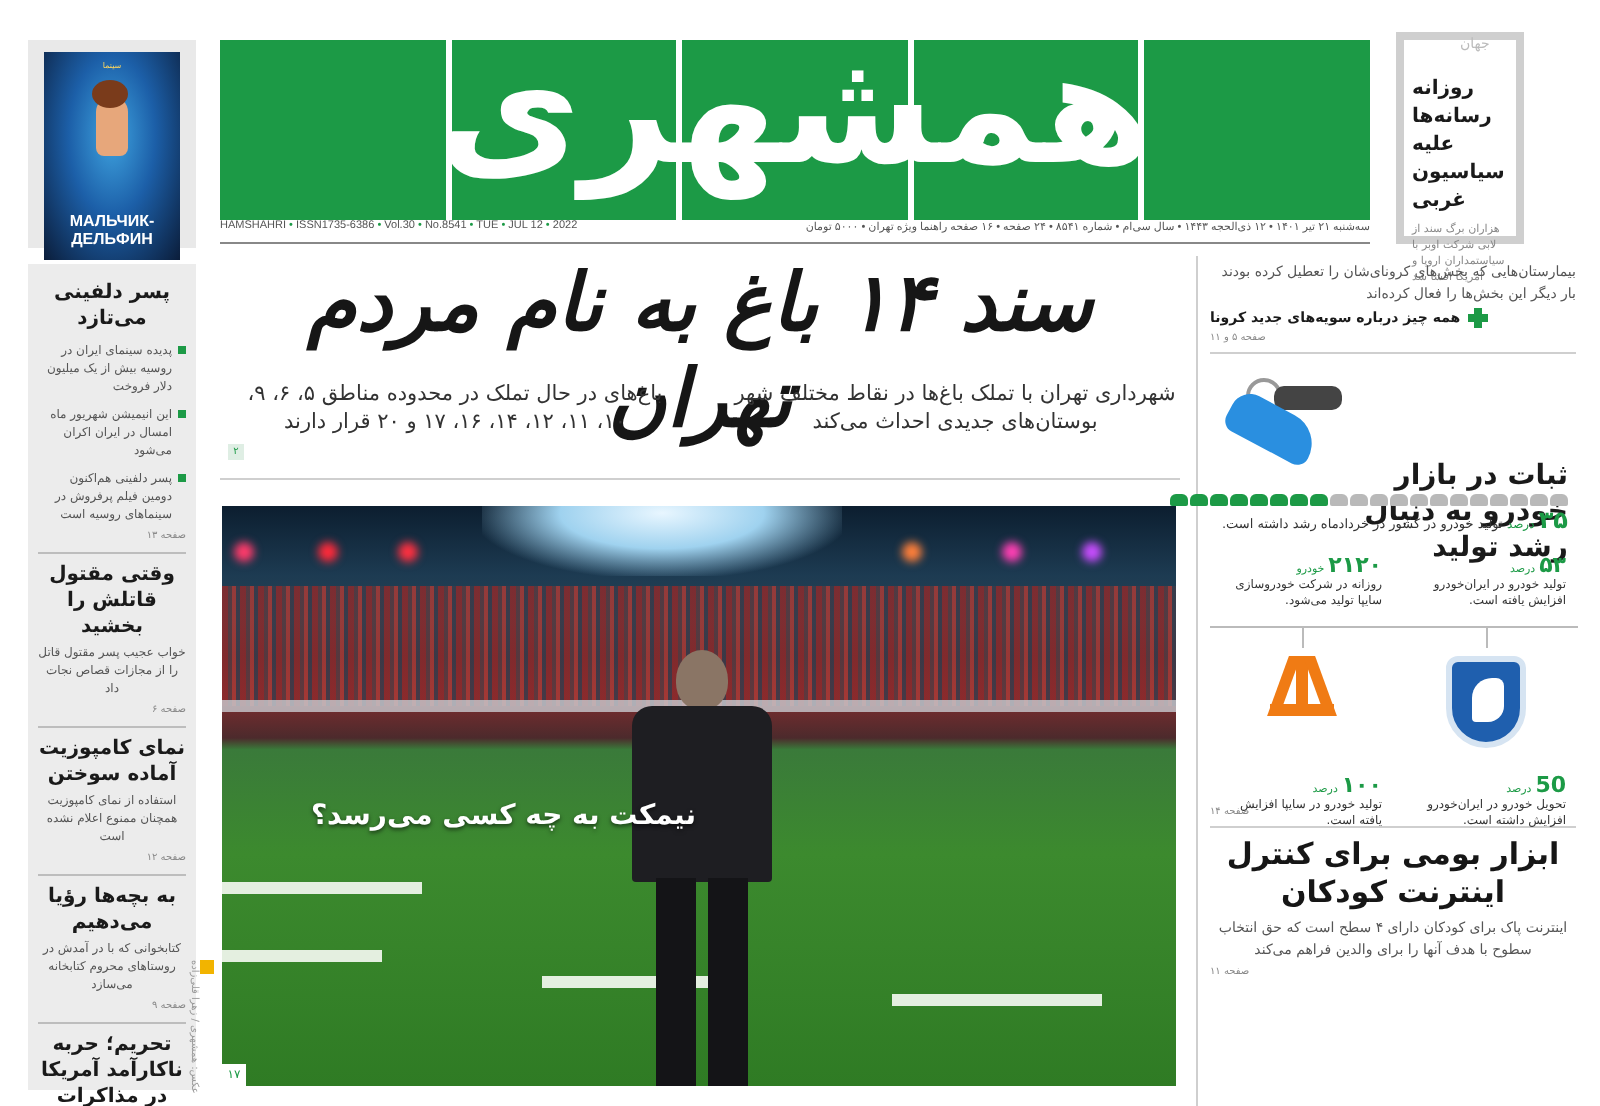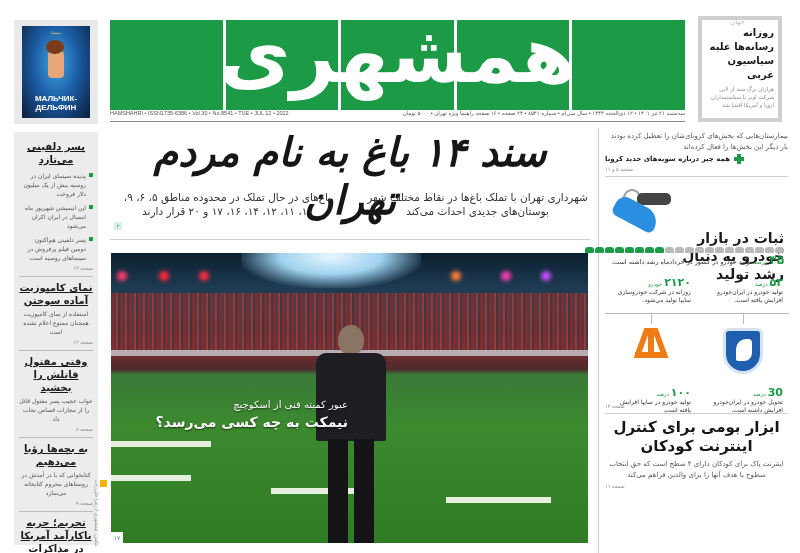--- a/index.html
+++ b/index.html
@@ -13,21 +13,21 @@
   .rtl { direction: rtl; }
 
   
   .left-col {
     position: absolute; left: 14px; top: 20px; width: 84px; height: 533px;
   }
   .promo-box {
     width: 84px; height: 104px; background: #e9e9e9; padding: 6px 8px 8px 8px;
   }
   .promo-poster {
-    width: 68px; height: 92px;
+    width: 68px; height: 104px;
     background: radial-gradient(ellipse at 50% 40%, #3fa4e0 0%, #1c5fa8 45%, #0b1d3a 100%);
     position: relative; overflow: hidden;
   }
   .promo-poster .kid {
     position: absolute; left: 26px; top: 22px; width: 16px; height: 30px;
     border-radius: 8px 8px 4px 4px; background: #e7a77b;
   }
   .promo-poster .kid::before {
     content: ""; position: absolute; left: -2px; top: -8px; width: 18px; height: 14px;
     border-radius: 50%; background: #7a3b1b;
@@ -39,21 +39,21 @@
   }
   .promo-poster .ptop {
     position: absolute; top: 4px; left: 0; right: 0; text-align: center;
     font-size: 4px; color: #ffd75e;
   }
   .left-panel {
     background: #ececec; margin-top: 8px; width: 84px; height: 413px;
     padding: 4px 5px;
   }
   .lstory { border-bottom: 1px solid #bdbdbd; padding: 4px 0 5px 0; }
-  .lstory h3 { font-size: 10px; line-height: 13px; text-align: center; font-weight: bold; color: #1a1a1a; text-decoration: underline; }
+  .lstory h3 { font-size: 10px; line-height: 13px; text-align: center; font-weight: bold; color: #1a1a1a; }
   .lstory p { font-size: 6px; line-height: 9px; text-align: center; color: #555; margin-top: 2px; }
   .lstory .page { font-size: 5px; color: #888; text-align: right; margin-top: 3px; }
   .bullet { display: flex; gap: 3px; align-items: flex-start; margin-top: 5px; }
   .bullet .sq { width: 4px; height: 4px; background: #1c9a46; margin-top: 2px; flex: none; }
   .bullet span.t { font-size: 6px; line-height: 9px; color: #555; }
   .side-strip {
     position: absolute; left: 99px; top: 480px; width: 8px; height: 70px;
     font-size: 5px; color: #999; writing-mode: vertical-rl;
   }
   .side-strip .ybox { width: 7px; height: 7px; background: #f2b400; display: block; margin-bottom: 3px; }
@@ -72,22 +72,22 @@
   .mh-info {
     position: absolute; left: 110px; top: 110px; width: 575px; height: 10px;
     display: flex; justify-content: space-between; font-size: 5.5px; color: #555;
     font-family: "Liberation Sans", sans-serif;
   }
   .mh-info .dot { color: #1c9a46; }
   .mh-rule { position: absolute; left: 110px; top: 121px; width: 575px; height: 1px; background: #888; }
 
   
   .ear {
-    position: absolute; left: 698px; top: 16px; width: 84px; height: 106px;
-    border: 4px solid #cfcfcf; background: #fff; padding: 6px 4px; text-align: right;
+    position: absolute; left: 698px; top: 16px; width: 64px; height: 106px;
+    border: 4px solid #cfcfcf; background: #fff; padding: 18px 4px; text-align: left;
   }
   .ear h4 { font-size: 10px; line-height: 14px; color: #1a1a1a; font-weight: bold; }
   .ear p { font-size: 5.5px; line-height: 8px; color: #888; margin-top: 3px; }
   .ear .tag { position: absolute; top: -2px; left: 28px; font-size: 7px; color: #bbb; }
 
   
   .main-headline {
     position: absolute; left: 110px; top: 128px; width: 480px; text-align: center;
     font-size: 40px; font-weight: bold; line-height: 48px; color: #161616;
     letter-spacing: -1px;
@@ -201,28 +201,28 @@
           <span class="sq"></span>
           <span class="t">این انیمیشن شهریور ماه امسال در ایران اکران می‌شود</span>
         </div>
       <div class="bullet">
           <span class="sq"></span>
           <span class="t">پسر دلفینی هم‌اکنون دومین فیلم پرفروش در سینماهای روسیه است</span>
         </div>
       <div class="page">صفحه ۱۳</div>
     </div>
     <div class="lstory">
+      <h3>وقتی مقتول قاتلش را بخشید</h3>
+      <p>خواب عجیب پسر مقتول قاتل را از مجازات قصاص نجات داد</p>
+      <div class="page">صفحه ۶</div>
+    </div>
+    <div class="lstory">
       <h3>نمای کامپوزیت آماده سوختن</h3>
       <p>استفاده از نمای کامپوزیت همچنان ممنوع اعلام نشده است</p>
       <div class="page">صفحه ۱۲</div>
-    </div>
-    <div class="lstory">
-      <h3>وقتی مقتول قاتلش را بخشید</h3>
-      <p>خواب عجیب پسر مقتول قاتل را از مجازات قصاص نجات داد</p>
-      <div class="page">صفحه ۶</div>
     </div>
     <div class="lstory">
       <h3>به بچه‌ها رؤیا می‌دهیم</h3>
       <p>کتابخوانی که با در آمدش در روستاهای محروم کتابخانه می‌سازد</p>
       <div class="page">صفحه ۹</div>
     </div>
     <div class="lstory" style="border-bottom:none">
       <h3>تحریم؛ حربه ناکارآمد آمریکا در مذاکرات</h3>
 
     </div>
@@ -284,21 +284,20 @@
   <div class="line1" style="left:160px;top:235px;width:90px;"></div>
   <div class="line1" style="left:335px;top:244px;width:105px;"></div>
   <div class="man">
     <div class="head"></div>
     <div class="body"></div>
     <div class="legL"></div>
     <div class="legR"></div>
   </div>
 </div>
 <div class="photo-caption rtl">
-  <div class="kicker">عبور کمیته فنی از اسکوچیچ</div>
   <div class="title">نیمکت به چه کسی می‌رسد؟</div>
 </div>
 <div class="photo-page">۱۷</div>
 
 <div class="right-col rtl">
   <div class="rstory">
     <p>بیمارستان‌هایی که بخش‌های کرونای‌شان را تعطیل کرده بودند بار دیگر این بخش‌ها را فعال کرده‌اند</p>
     <div class="link">
       <span class="plus-icon"></span>
       <span>همه چیز درباره سویه‌های جدید کرونا</span>
@@ -357,21 +356,21 @@
       </div>
       <div class="logo-cell">
         <div class="saipa-logo">
           <i style="left:8px;transform:skewX(-20deg)"></i>
           <i style="left:17px"></i>
           <i style="left:26px;transform:skewX(20deg)"></i>
           <i style="left:4px;top:24px;width:32px;height:6px"></i>
         </div>
       </div>
       <div class="stat stat2">
-        <b>30</b>
+        <b>50</b>
         <em>درصد</em><br>
         <span>تحویل خودرو در ایران‌خودرو افزایش داشته است.</span>
       </div>
       <div class="stat stat2">
         <b>۱۰۰</b>
         <em>درصد</em><br>
         <span>تولید خودرو در سایپا افزایش یافته است.</span>
       </div>
     </div>
   </div>

